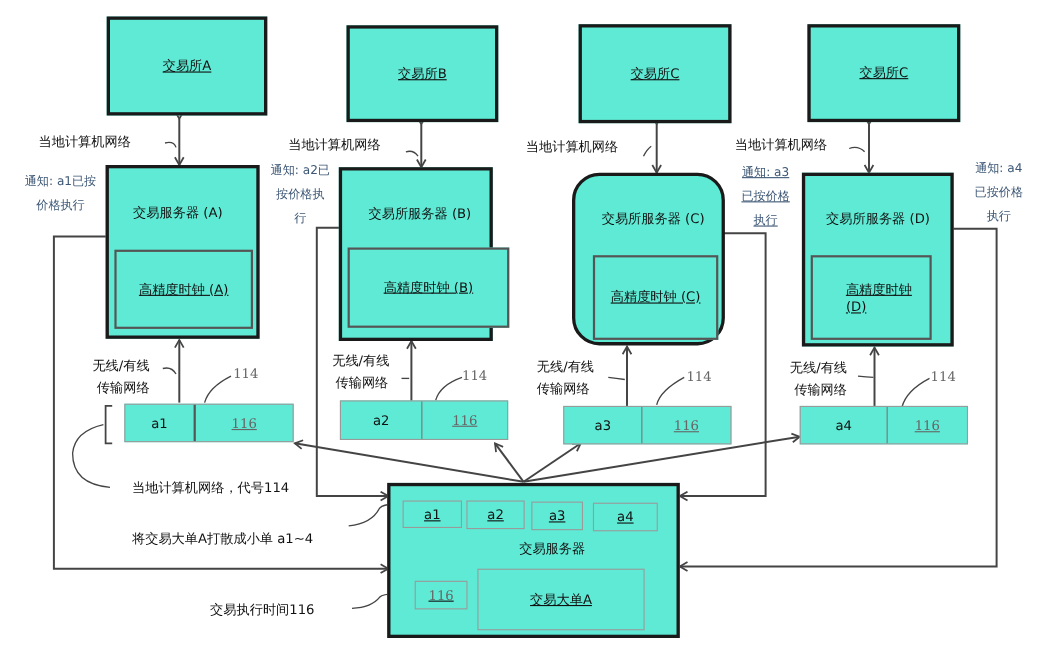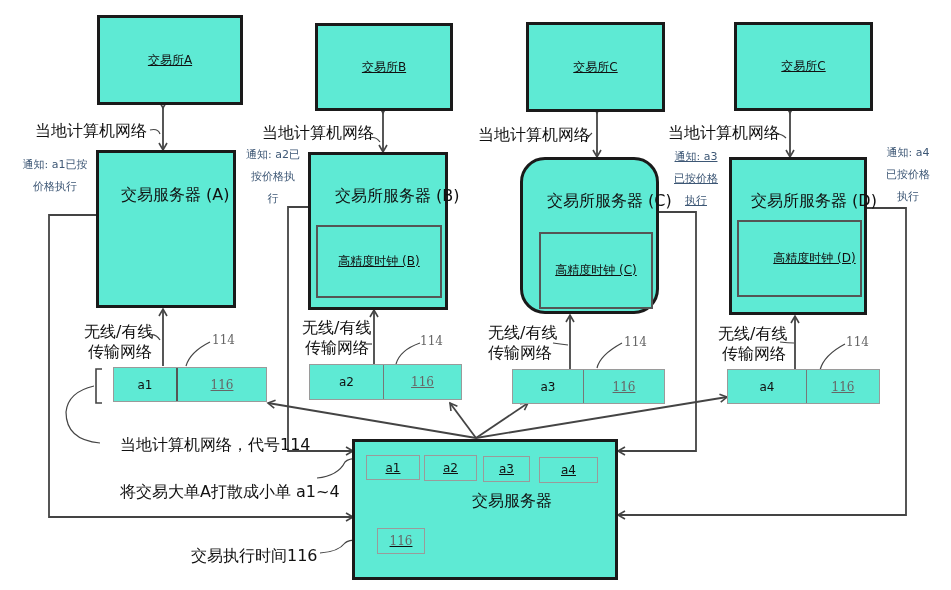--- a/index.html
+++ b/index.html
@@ -3,21 +3,21 @@
   <meta charset="utf-8">
   <style>
     html, body { margin:0; padding:0; background:#ffffff; }
     body { width:951px; height:590px; position:relative; overflow:hidden;
            font-family:"DejaVu Sans", sans-serif; color:#111; }
     #canvas { position:absolute; left:0; top:0; width:951px; height:590px; }
     .box { position:absolute; box-sizing:border-box; background:#5eead4;text-decoration:underline; }
     .thick { border:3px solid #1a1a1a; }
     .inner { border:2px solid #555; }
     .light { border:1.5px solid #9a9a9a; }
-    .lbl { position:absolute; font-size:16px; white-space:nowrap; line-height:1; }
+    .lbl { position:absolute; font-size:12px; white-space:nowrap; line-height:1; }
     .ctr { display:flex; align-items:center; justify-content:center; font-size:12px; }
     .note { position:absolute; font-size:11px; color:#3d5775; text-align:center; line-height:22px; white-space:nowrap; }
     .ref { font-family:"DejaVu Serif", serif; color:#666; text-decoration:underline; font-size:12px; }
     .ref2 { font-family:"DejaVu Serif", serif; color:#666; font-size:12px; position:absolute; }
     .seg { position:absolute; top:0; bottom:0; display:flex; align-items:center; justify-content:center; font-size:12px; }
   </style>
 </head>
 <body>
 
 <svg id="canvas" width="951" height="590" viewBox="0 0 951 590">
@@ -103,36 +103,39 @@
   <div>执行</div>
 </div>
 <div class="note" style="left:880px;top:142px;width:56px;">
   <div>通知: a4</div>
   <div>已按价格</div>
   <div>执行</div>
 </div>
 
 <div class="box thick" style="left:96px;top:150px;width:140px;height:158px;">
   <div class="lbl" style="left:22px;top:34px;">交易服务器 (A)</div>
+  <div class="box inner ctr" style="left:5px;top:74px;width:126px;height:72px;">
+      <span>高精度时钟 (A)</span>
+    </div>
 </div>
 <div class="box thick" style="left:308px;top:152px;width:140px;height:158px;">
   <div class="lbl" style="left:24px;top:33px;">交易所服务器 (B)</div>
-  <div class="box inner ctr" style="left:5px;top:70px;width:126px;height:73px;justify-content:center;">
+  <div class="box inner ctr" style="left:5px;top:70px;width:147px;height:73px;justify-content:center;">
       <span>高精度时钟 (B)</span>
     </div>
 </div>
 <div class="box thick" style="left:520px;top:157px;width:139px;height:157px;border-radius:25px;">
   <div class="lbl" style="left:24px;top:33px;">交易所服务器 (C)</div>
   <div class="box inner ctr" style="left:16px;top:72px;width:114px;height:77px;text-align:center;">
       <span>高精度时钟 (C)</span>
     </div>
 </div>
 <div class="box thick" style="left:729px;top:157px;width:138px;height:158px;">
   <div class="lbl" style="left:19px;top:33px;">交易所服务器 (D)</div>
-  <div class="box inner ctr" style="left:5px;top:60px;width:125px;height:77px;">
+  <div class="box inner ctr" style="left:5px;top:72px;width:110px;height:77px;">
       <span style="padding-left:30px;">高精度时钟 (D)</span>
     </div>
 </div>
 
 <div class="lbl" style="left:84px;top:322px;line-height:20px;">
     <div>无线/有线</div>
     <div style="padding-left:4px;">传输网络</div>
   </div>
 <div class="lbl" style="left:302px;top:318px;line-height:20px;">
     <div>无线/有线</div>
@@ -187,13 +190,14 @@
 
 <div class="box thick" style="left:352px;top:439px;width:266px;height:141px;">
   <div class="box light ctr" style="left:11px;top:13px;width:54px;height:25px;">a1</div>
   <div class="box light ctr" style="left:69px;top:13px;width:53px;height:26px;">a2</div>
   <div class="box light ctr" style="left:128px;top:14px;width:47px;height:26px;">a3</div>
   <div class="box light ctr" style="left:184px;top:15px;width:59px;height:26px;">a4</div>
   <div class="lbl" style="left:117px;top:51px;">交易服务器</div>
   <div class="box light ctr" style="left:22px;top:86px;width:48px;height:26px;">
       <span class="ref2" style="position:static;">116</span>
     </div>
+  <div class="box light ctr" style="left:79px;top:75px;width:152px;height:56px;">交易大单A</div>
 </div>
 
 </body></html>

